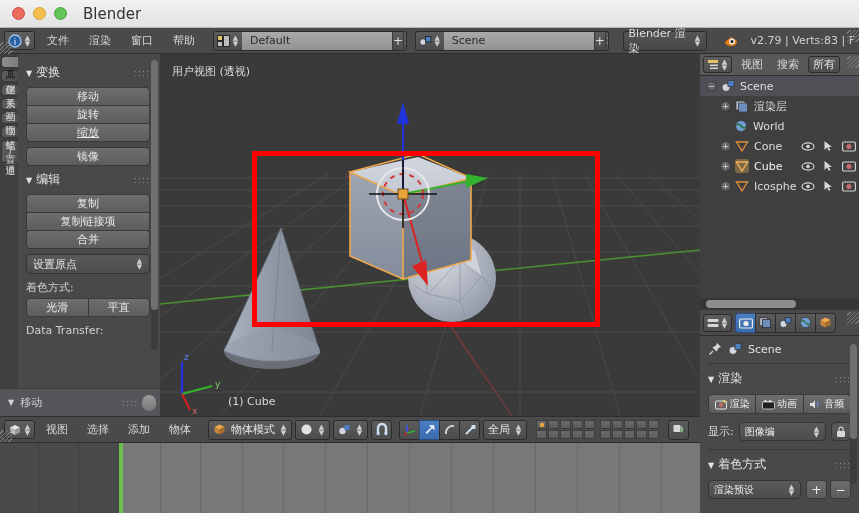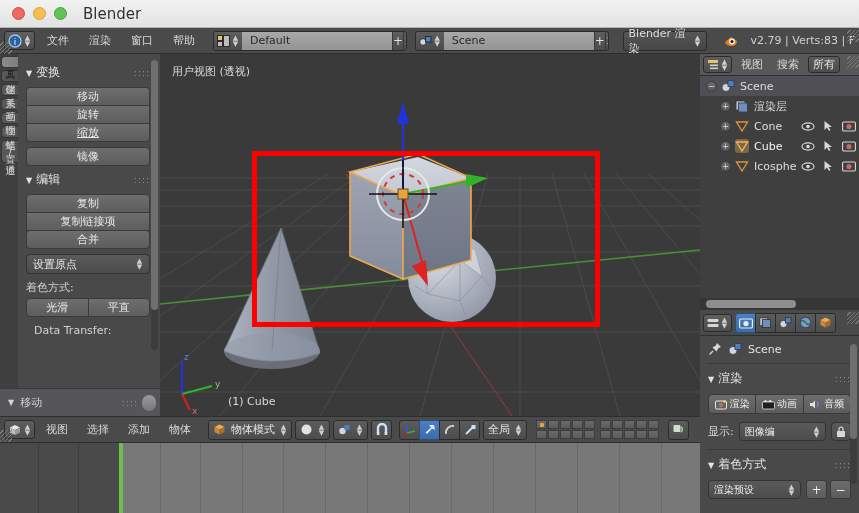--- a/index.html
+++ b/index.html
@@ -355,21 +355,21 @@
       <div class="tbtn only">合并</div>
       <div class="tdrop">
         <span>设置原点</span>
         <span class="spin">▲<br>▼</span>
       </div>
       <div class="lbl">着色方式:</div>
       <div class="pair">
         <div class="tbtn">光滑</div>
         <div class="tbtn">平直</div>
       </div>
-      <div class="lbl" style="margin-top:8px;margin-left:8px;">Data Transfer:</div>
+      <div class="lbl" style="margin-top:8px;">Data Transfer:</div>
     </div>
 
     <div class="shelf-scroll">
         <i></i>
       </div>
   </div>
 
   <div class="oppanel">
     <span class="tri">▼</span>
     <span>移动</span>
@@ -668,20 +668,29 @@
         <span class="ol-expand">+</span>
         <span class="ico" style="width:14px;height:14px;margin-right:5px;">
           <svg width="14" height="14" viewBox="0 0 14 14">
             <rect x="1" y="2" width="9" height="9" fill="#b9c3d2" stroke="#3a3a3a" stroke-width="0.8"></rect>
             <rect x="3.5" y="4" width="9" height="9" fill="#6d8fbf" stroke="#3a3a3a" stroke-width="0.8"></rect>
           </svg>
         </span>
         <span class="ol-name">渲染层</span>
       </div>
 
+      <div class="ol-row" style="padding-left:34px;">
+        <span class="ico" style="width:14px;height:14px;margin-right:5px;">
+          <svg width="14" height="14" viewBox="0 0 14 14">
+            <circle cx="7" cy="7" r="5.5" fill="#6f9ed4" stroke="#3a3a3a" stroke-width="0.8"></circle>
+            <path d="M2 6 Q5 4 7 7 Q9 10 12 8" fill="none" stroke="#2e6b3a" stroke-width="1.4"></path>
+          </svg>
+        </span>
+        <span class="ol-name">World</span>
+      </div>
 
       <div class="ol-row" style="padding-left:20px;">
         <span class="ol-expand">+</span>
         <span class="ico" style="width:14px;height:14px;margin-right:5px;">
           <svg width="14" height="14" viewBox="0 0 14 14">
             <path d="M1.5 3 L12.5 3 L7 12 Z" fill="none" stroke="#e0903c" stroke-width="1.4"></path>
           </svg>
         </span>
         <span class="ol-name">Cone</span>
         <span class="ol-icons">

